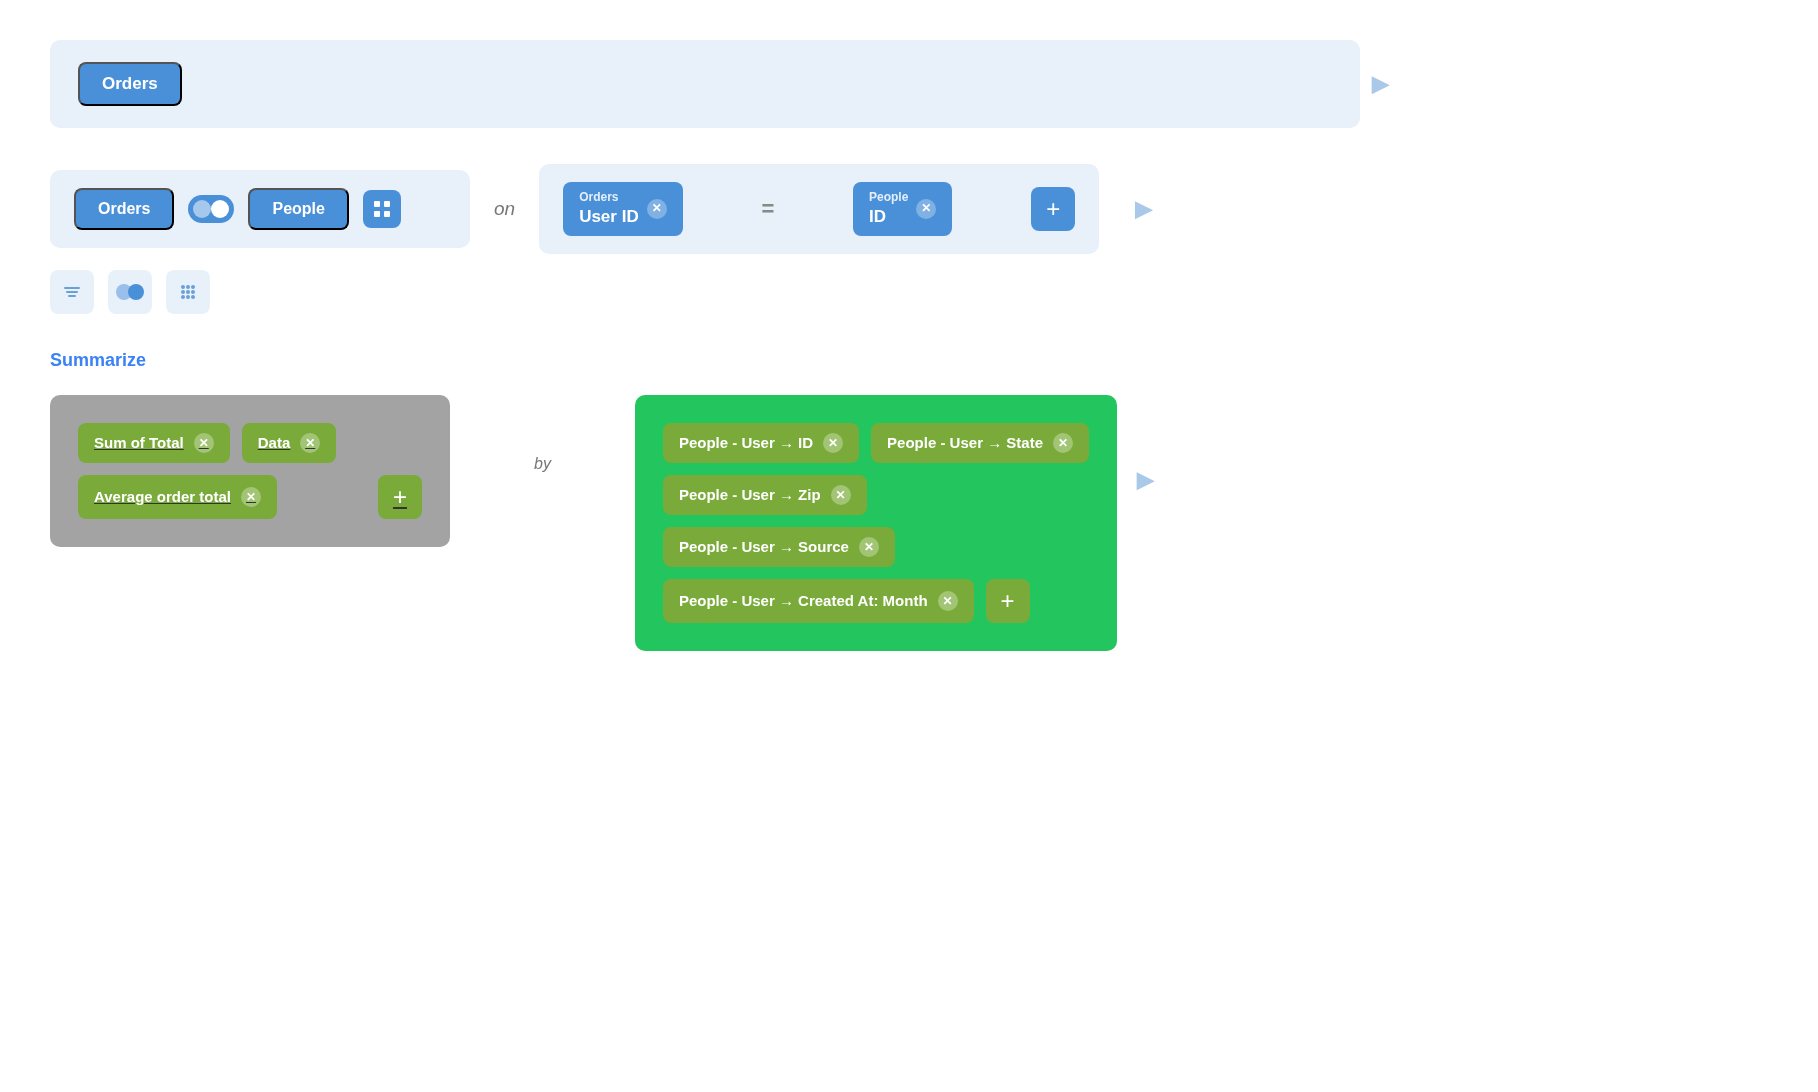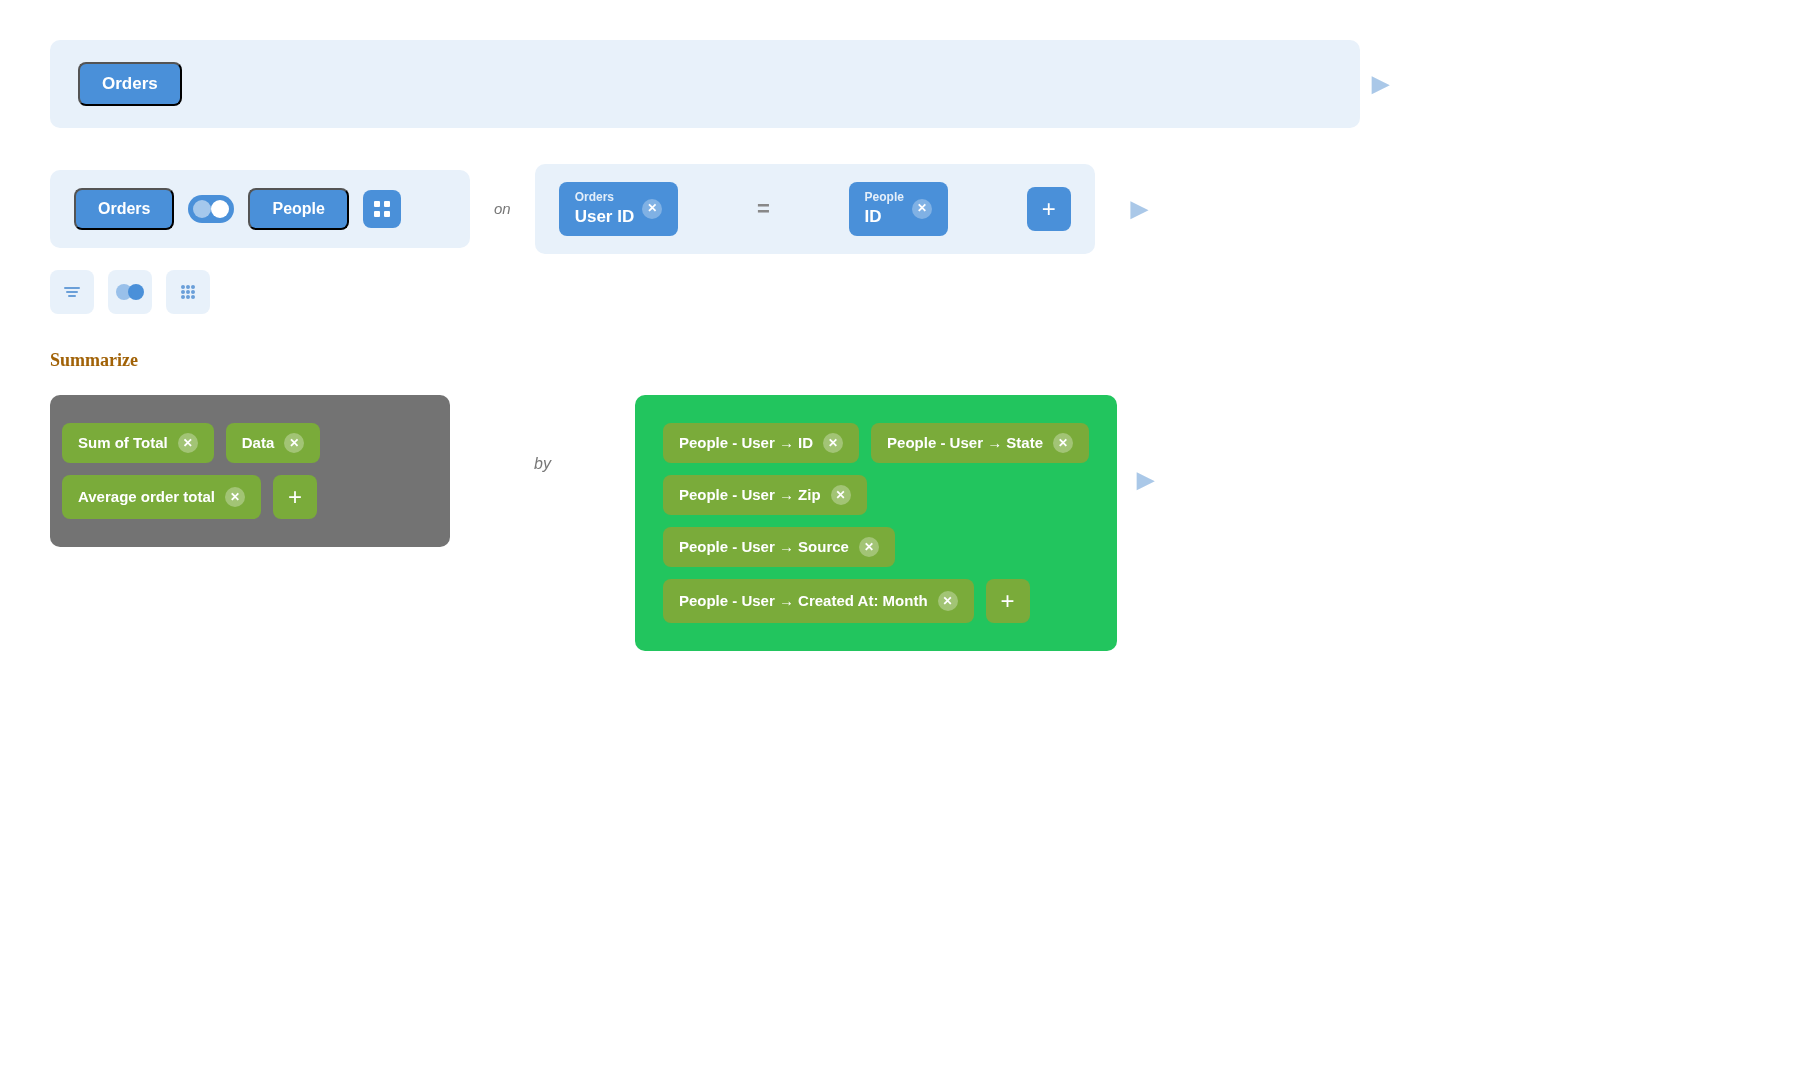--- a/index.html
+++ b/index.html
@@ -9,21 +9,21 @@
       padding: 40px 50px;
       color: #333;
     }
 
     .section-label {
       font-size: 18px;
       font-weight: 700;
       margin-bottom: 16px;
     }
     .section-label.blue { color: #4a90d9; }
-    .section-label.green { color: #a16207; font-family: Liberation Serif, serif; }
+    .section-label.green { color: #3b82f6; }
 
     
     .data-section { margin-bottom: 36px; }
     .data-box {
       background: #e8f1fa;
       border-radius: 10px;
       padding: 22px 28px;
       display: flex;
       align-items: center;
       justify-content: space-between;
@@ -104,21 +104,21 @@
       width: 38px;
       height: 38px;
       display: flex;
       align-items: center;
       justify-content: center;
       cursor: pointer;
     }
     .grid-icon-btn svg { width: 20px; height: 20px; fill: white; }
 
     .on-label {
-      font-size: 15px;
+      font-size: 19px;
       color: #777;
       font-style: italic;
     }
 
     .join-right-box {
       background: #e8f1fa;
       border-radius: 10px;
       padding: 18px 24px;
       display: flex;
       align-items: center;
@@ -191,25 +191,26 @@
 
     
     .summarize-section {}
     .summarize-row {
       display: flex;
       align-items: flex-start;
       gap: 60px;
       margin-top: 8px;
     }
     .summarize-left {
-      background: #737373;
+      background: #a3a3a3;
       border-radius: 10px;
-      padding: 28px 12px;
+      padding: 28px 28px;
       min-width: 400px;
       max-width: 440px;
+      text-decoration: underline;
     }
     .by-label {
       font-size: 16px;
       color: #777;
       font-style: italic;
       padding-top: 60px;
     }
     .summarize-right {
       background: #22c55e;
       border-radius: 10px;
@@ -386,21 +387,21 @@
         <div class="summarize-tags-row">
           <div class="tag-green">
             <span>Sum of Total</span>
             <div class="close">✕</div>
           </div>
           <div class="tag-green">
             <span>Data</span>
             <div class="close">✕</div>
           </div>
         </div>
-        <div class="summarize-tags-row" style="margin-top:12px;">
+        <div class="summarize-tags-row" style="margin-top:12px;justify-content:space-between;">
           <div class="tag-green">
             <span>Average order total</span>
             <div class="close">✕</div>
           </div>
           <div class="add-btn-green">+</div>
         </div>
       </div>
 
       <div style="display:flex; align-items:center; padding: 0 24px; justify-content: center;">
         <span class="by-label">by</span>

